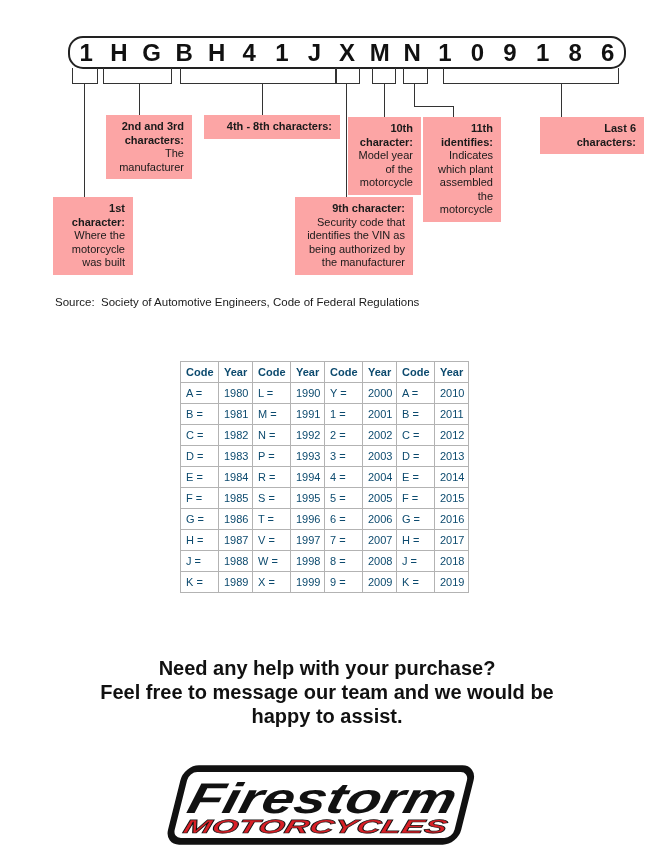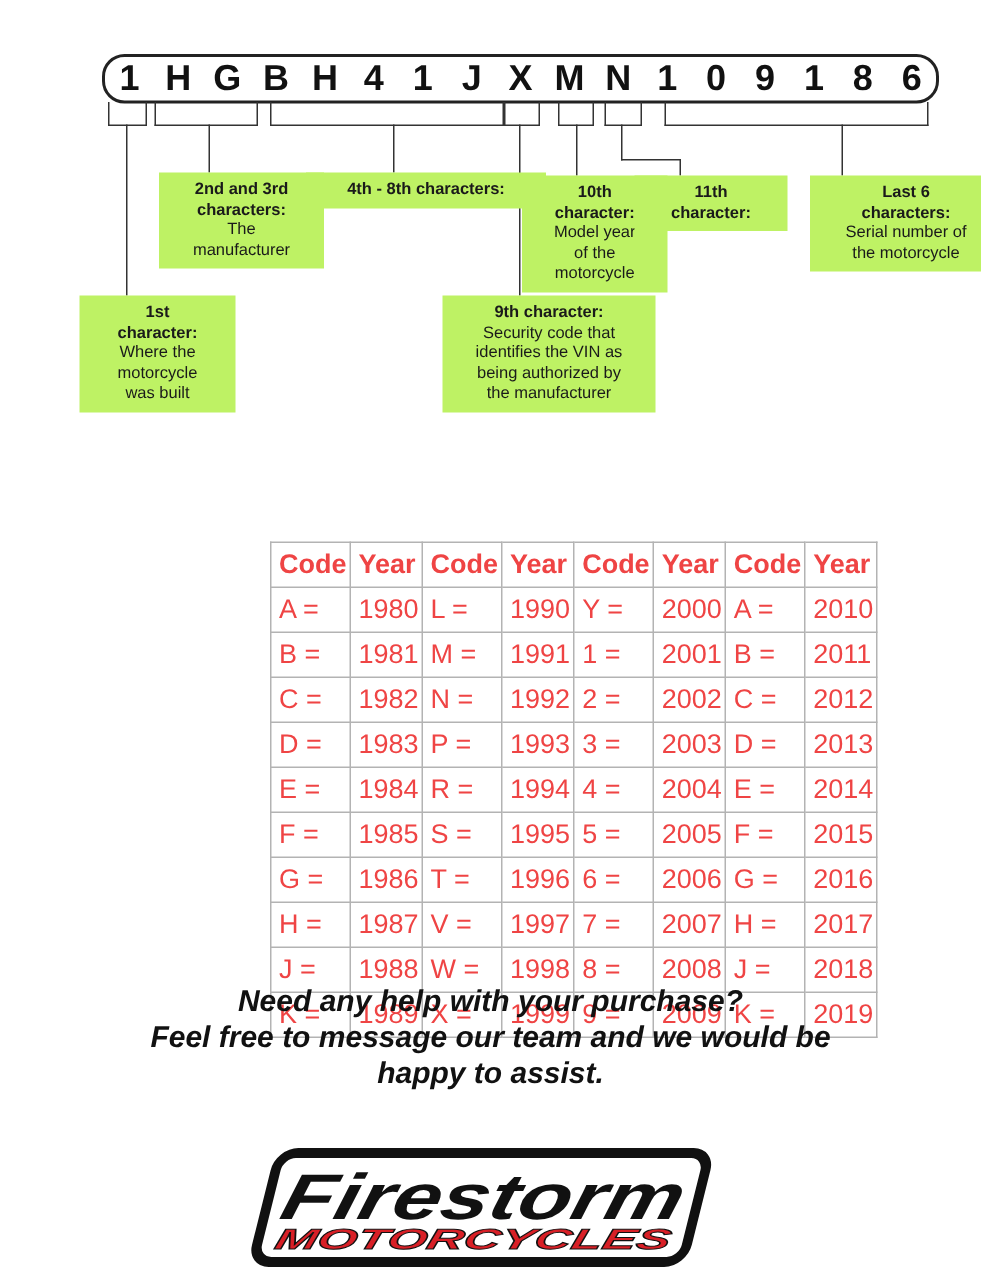--- a/index.html
+++ b/index.html
@@ -57,25 +57,25 @@
   .s4  { left: 346px; top: 83px; height: 114px; }
   .s5  { left: 384px; top: 83px; height: 34px; }
   .s6a { left: 414px; top: 83px; height: 24px; }
   .s6b { left: 414px; top: 106px; width: 40px; height: 1px; }
   .s6c { left: 453px; top: 106px; height: 11px; }
   .s7  { left: 561px; top: 83px; height: 34px; }
 
   
   .callout {
     position: absolute;
-    background: #bef264;
-    text-align: center;
+    background: #fca5a5;
+    text-align: right;
     font-size: 11px;
     line-height: 13.5px;
-    padding: 5px 20px;
+    padding: 5px 8px;
     color: #1a1a1a;
   }
   .c-title { font-weight: bold; }
   .c1 { left: 53px;  top: 197px; width: 64px; }
   .c2 { left: 106px; top: 115px; width: 70px; }
   .c3 { left: 204px; top: 115px; width: 120px; }
   .c4 { left: 295px; top: 197px; width: 102px; }
   .c5 { left: 348px; top: 117px; width: 57px; }
   .c6 { left: 423px; top: 117px; width: 62px; }
   .c7 { left: 540px; top: 117px; width: 88px; }
@@ -88,22 +88,22 @@
     color: #1a1a1a;
     white-space: pre;
   }
 
   
   .year-table {
     position: absolute;
     left: 180px; top: 361px;
     border-collapse: collapse;
     table-layout: fixed;
-    font-size: 18px;
-    color: #ef4444;
+    font-size: 11px;
+    color: #0c4a6e;
     padding-left: 39px;
   }
   .year-table th, .year-table td {
     border: 1px solid #b3b3b3;
     padding: 4px 2px 4px 5px;
     text-align: left;
     font-weight: normal;
     white-space: nowrap;
     overflow: hidden;
   }
@@ -115,21 +115,20 @@
   .help-text {
     position: absolute;
     left: 0; top: 656px;
     width: 654px;
     text-align: center;
     font-size: 20px;
     font-weight: bold;
     line-height: 24px;
     white-space: pre-line;
     color: #111;
-    font-style: italic;
   }
 
   
   .logo-wrap {
     position: absolute;
     left: 50%; top: 762px;
     transform: translateX(-50%);
   }
 </style>
 </head>
@@ -188,27 +187,28 @@
   </div>
   <div class="callout c4">
     <div class="c-title">9th character:</div>
     <div class="c-body">Security code that identifies the VIN as being authorized by the manufacturer</div>
   </div>
   <div class="callout c5">
     <div class="c-title">10th character:</div>
     <div class="c-body">Model year of the motorcycle</div>
   </div>
   <div class="callout c6">
-    <div class="c-title">11th character:</div>
+    <div class="c-title">11th identifies:</div>
+    <div class="c-body">Indicates which plant assembled the motorcycle</div>
   </div>
   <div class="callout c7">
     <div class="c-title">Last 6 characters:</div>
-    <div class="c-body">Serial number of the motorcycle</div>
-  </div>
-
+  </div>
+
+  <div class="source-note">Source:  Society of Automotive Engineers, Code of Federal Regulations</div>
 
   <table class="year-table">
     <colgroup>
       <col class="col-code">
         <col class="col-year">
       <col class="col-code">
         <col class="col-year">
       <col class="col-code">
         <col class="col-year">
       <col class="col-code">

